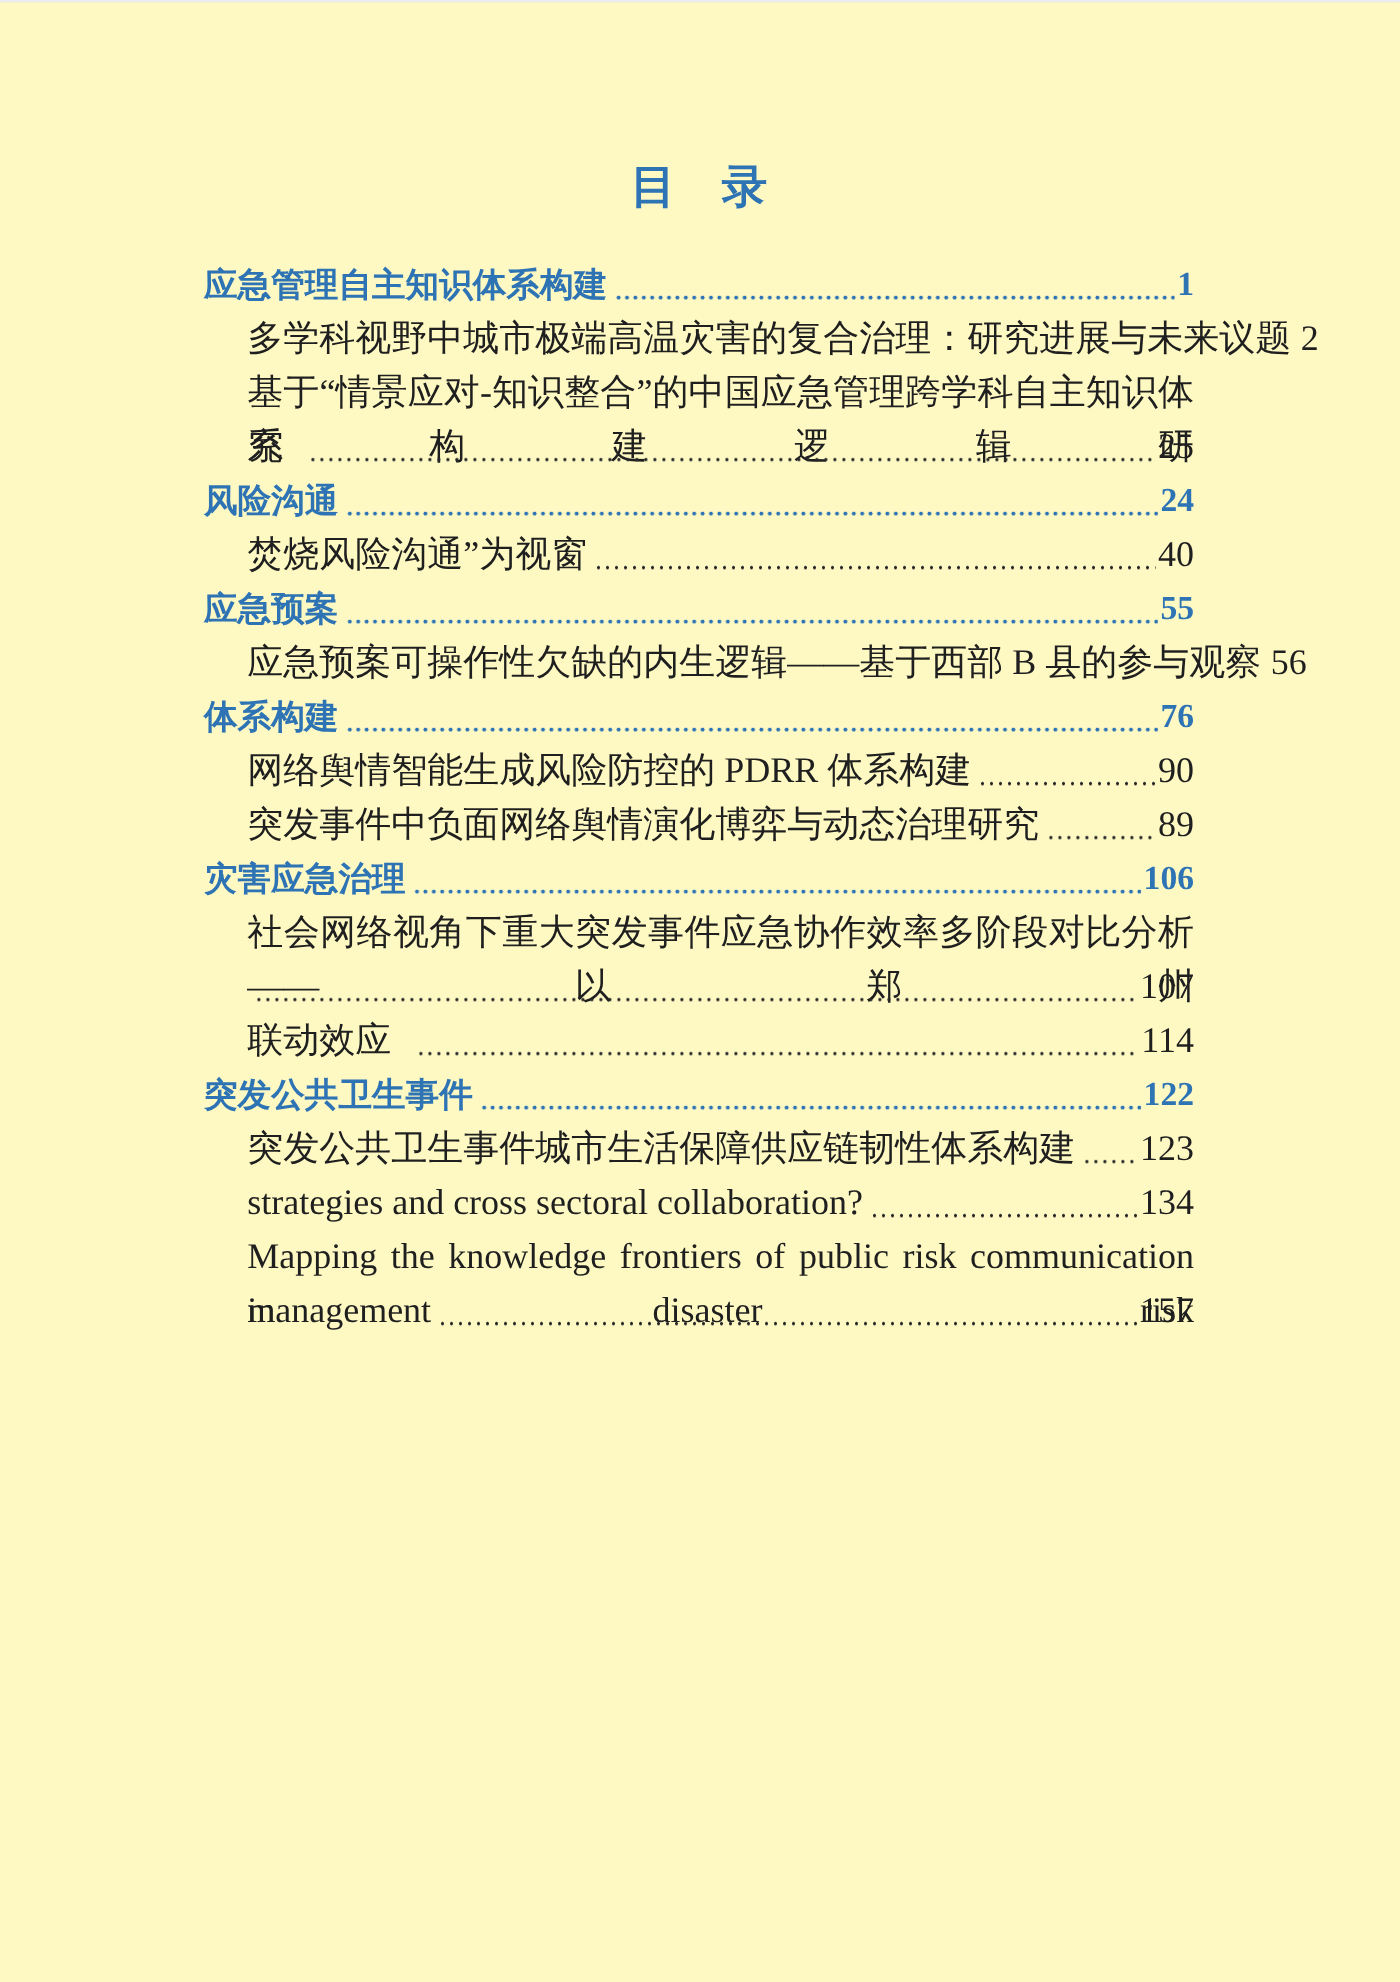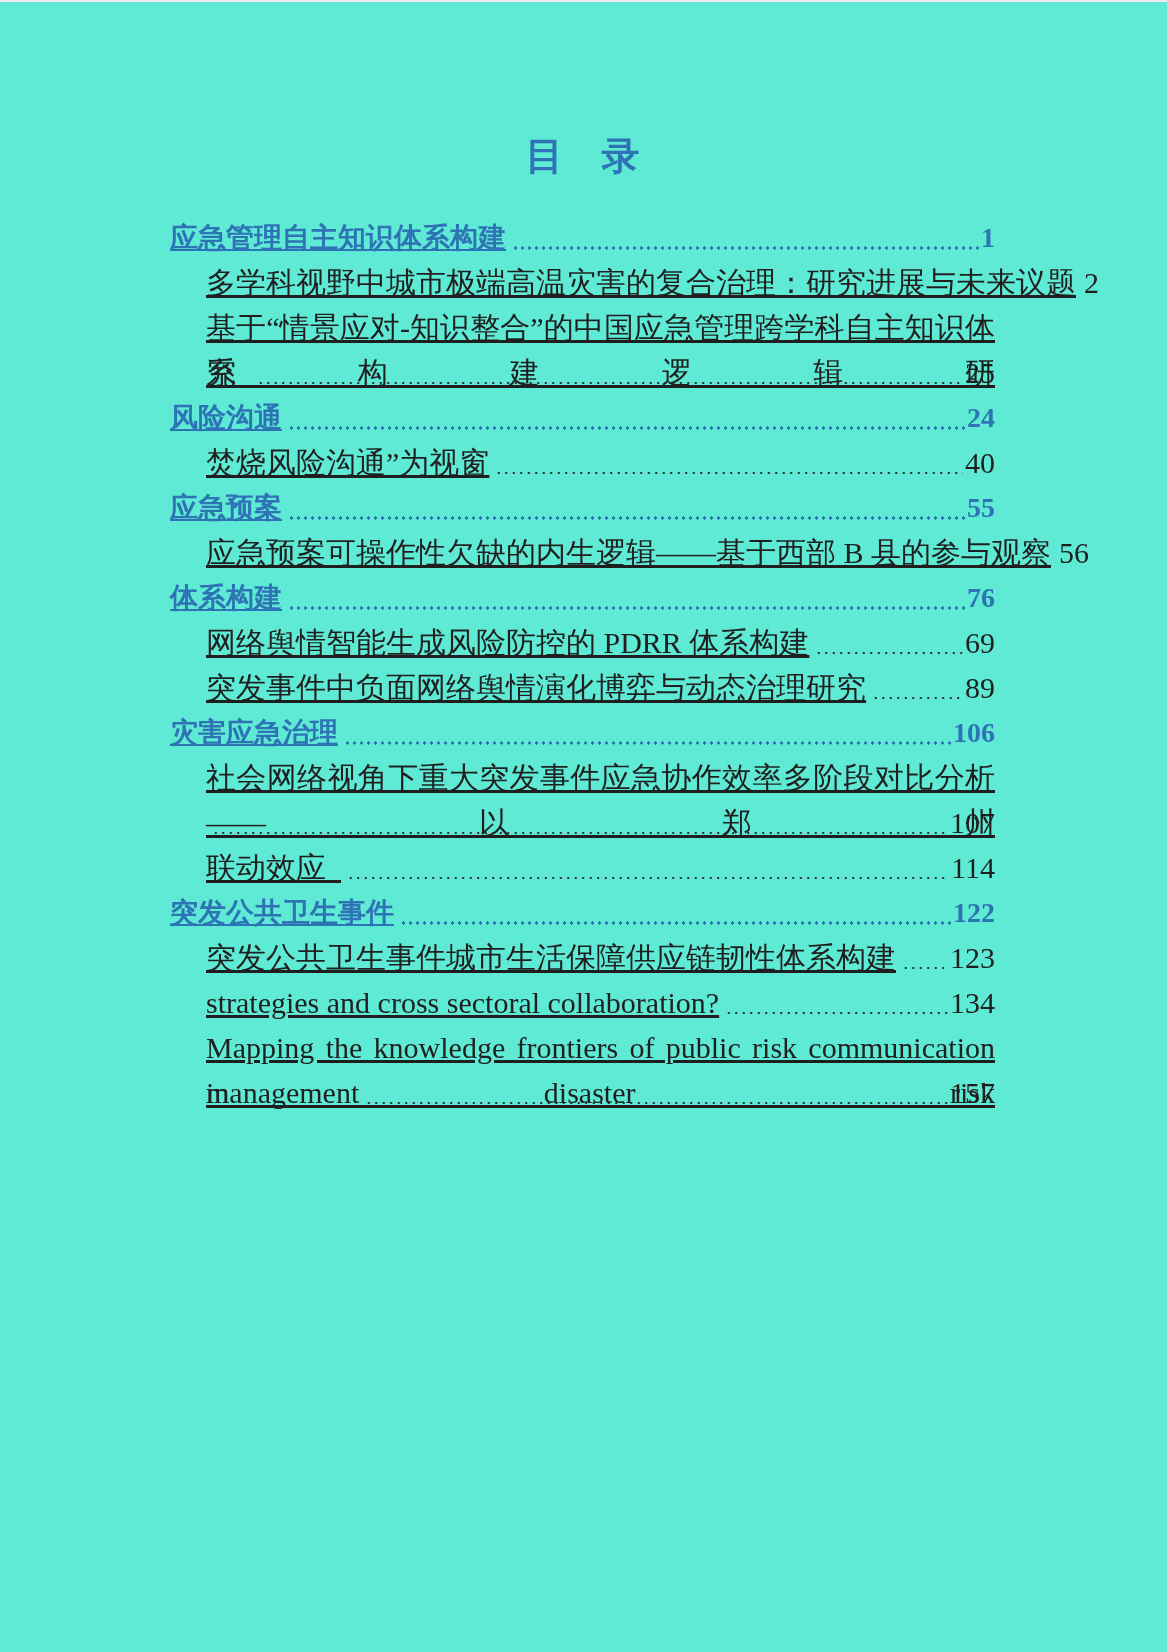--- a/index.html
+++ b/index.html
@@ -5,21 +5,21 @@
   :root {
     --blue: #2E74B5;
     --ink: #1f1f1f;
     --dot: #2a2a2a;
   }
   * { box-sizing: border-box; }
   html, body { margin: 0; padding: 0; background: #ffffff; }
   .page {
     width: 1167px;
     height: 1652px;
-    background: #5eead4;
+    background: #fef9c3;
     position: relative;
     overflow: hidden;
     font-family: "Liberation Serif", serif;
     border-top: 2px solid #ececec;
   }
   .content {
     padding: 133px 172px 0 170px;
   }
   h1.doc-title {
     margin: 0 0 36px 0;
@@ -31,21 +31,21 @@
     color: var(--blue);
   }
   .toc { width: 100%; }
   .row {
     display: flex;
     height: 45px;
     line-height: 45px;
     font-size: 30px;
     color: var(--ink);
   }
-  .row .txt { white-space: nowrap; text-decoration: underline; }
+  .row .txt { white-space: nowrap; }
   .row .dots {
     flex: 1;
     align-self: flex-end;
     height: 6px;
     margin: 0 2px 9px 6px;
     background-image: radial-gradient(circle, var(--dot) 1.25px, transparent 1.5px);
     background-size: 7.5px 6px;
     background-repeat: repeat-x;
     background-position: left center;
   }
@@ -127,21 +127,21 @@
     <span class="pg">56</span>
   </div>
         <div class="row section">
     <span class="txt">体系构建</span>
     <span class="dots"></span>
     <span class="pg">76</span>
   </div>
         <div class="row item">
     <span class="txt">网络舆情智能生成风险防控的 PDRR 体系构建</span>
     <span class="dots"></span>
-    <span class="pg">69</span>
+    <span class="pg">90</span>
   </div>
         <div class="row item">
     <span class="txt">突发事件中负面网络舆情演化博弈与动态治理研究</span>
     <span class="dots"></span>
     <span class="pg">89</span>
   </div>
         <div class="row section">
     <span class="txt">灾害应急治理</span>
     <span class="dots"></span>
     <span class="pg">106</span>

